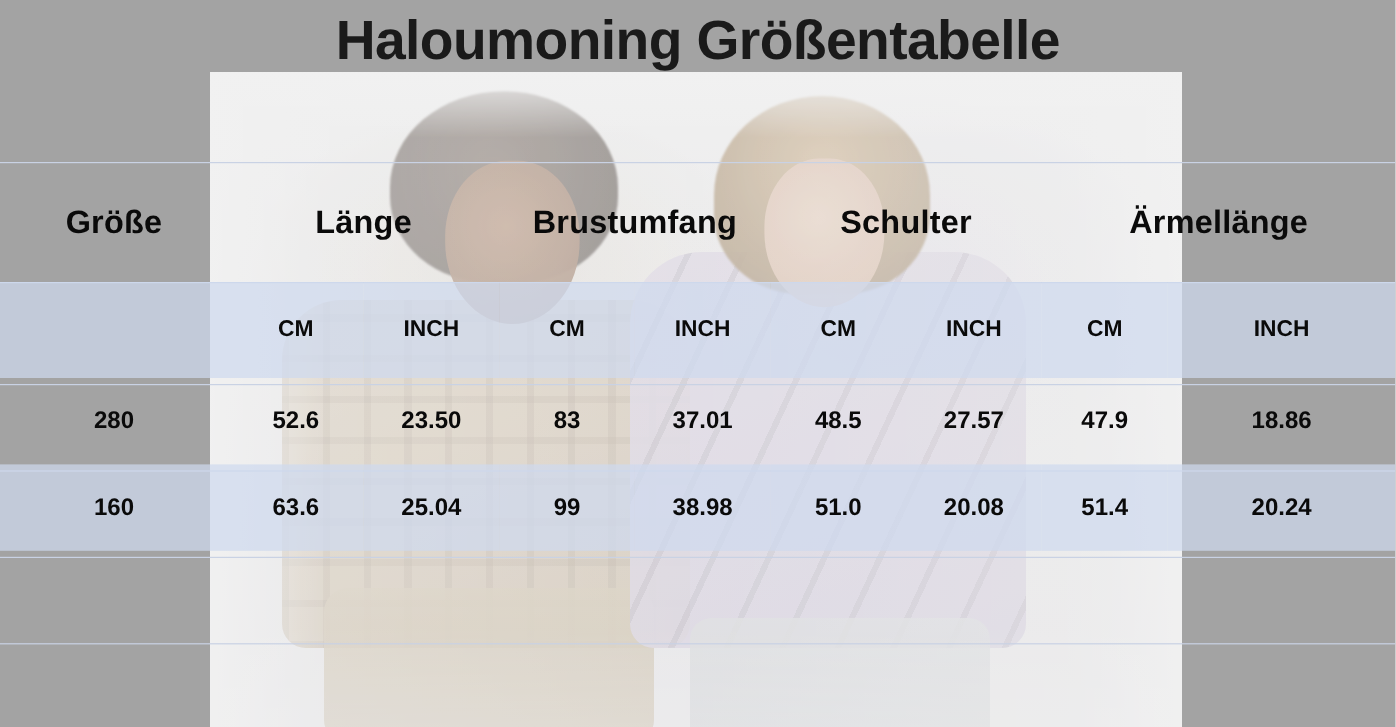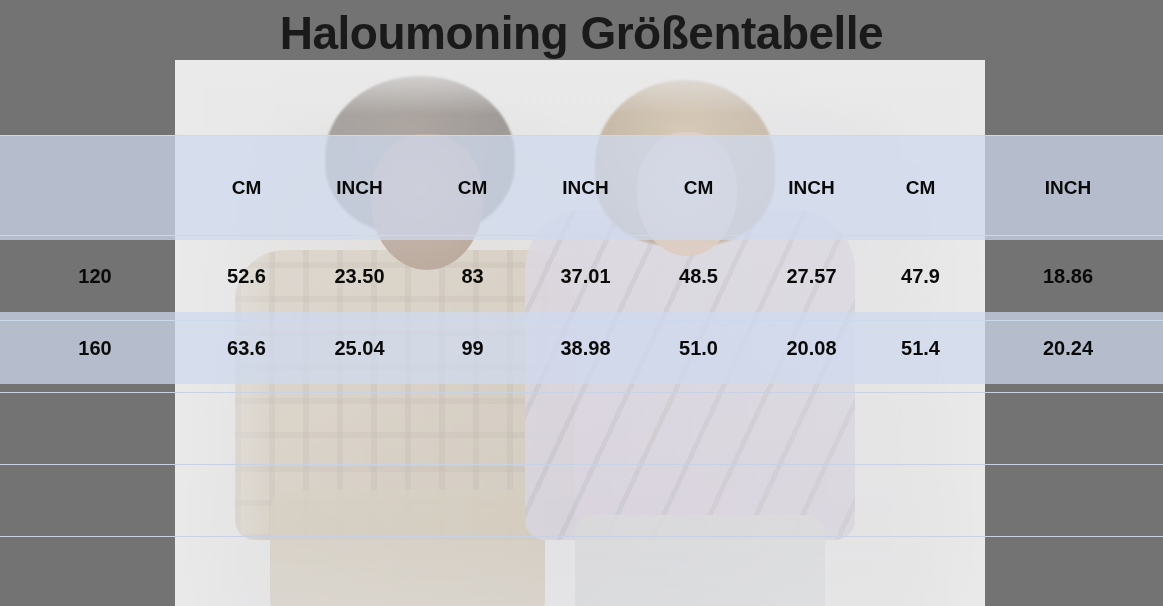--- a/index.html
+++ b/index.html
@@ -10,21 +10,21 @@
     width: 1163px;
     height: 606px;
     font-family: "Liberation Sans", sans-serif;
     background: #ffffff;
     overflow: hidden;
   }
   .sheet {
     position: relative;
     width: 1163px;
     height: 606px;
-    background: #737373;
+    background: #a3a3a3;
     overflow: hidden;
   }
 
   
   .photo-layer {
     position: absolute;
     left: 175px;
     top: 60px;
     width: 810px;
     height: 546px;
@@ -144,21 +144,21 @@
   table.size-table td,
   table.size-table th {
     text-align: center;
     vertical-align: middle;
     font-weight: bold;
     color: #0a0a0a;
     padding: 0;
     border: none;
   }
   tr.row-head-group { height: 100px; }
-  tr.row-units { height: 105px; padding-left: 32px; }
+  tr.row-units { height: 80px; padding-left: 32px; }
   tr.row-data { height: 72px; }
 
   .band-blue { background: rgba(207,218,239,0.72); }
   .band-clear { background: rgba(255,255,255,0.0); }
 
   .hline {
     position: absolute;
     left: 0;
     width: 1163px;
     height: 1px;
@@ -219,36 +219,43 @@
         <col style="width:113px">
         <col style="width:113px">
         <col style="width:113px">
         <col style="width:113px">
         <col style="width:113px">
         <col style="width:113px">
         <col style="width:105px">
         <col style="width:190px">
       </colgroup>
       <tbody>
+        <tr class="row-head-group band-clear">
+          <td class="group-label">Größe</td>
+          <td class="group-label" colspan="2">Länge</td>
+          <td class="group-label" colspan="2">Brustumfang</td>
+          <td class="group-label" colspan="2">Schulter</td>
+          <td class="group-label" colspan="2">Ärmellänge</td>
+        </tr>
         <tr class="row-units band-blue">
           <td></td>
           <td class="unit-label">CM</td>
           <td class="unit-label">INCH</td>
           <td class="unit-label">CM</td>
           <td class="unit-label">INCH</td>
           <td class="unit-label">CM</td>
           <td class="unit-label">INCH</td>
           <td class="unit-label">CM</td>
           <td class="unit-label">INCH</td>
         </tr>
 
 
 
         <tr class="row-data band-clear">
-          <td class="cell-val">120</td>
+          <td class="cell-val">280</td>
           <td class="cell-val">52.6</td>
           <td class="cell-val">23.50</td>
           <td class="cell-val">83</td>
           <td class="cell-val">37.01</td>
           <td class="cell-val">48.5</td>
           <td class="cell-val">27.57</td>
           <td class="cell-val">47.9</td>
           <td class="cell-val">18.86</td>
         </tr>
 

